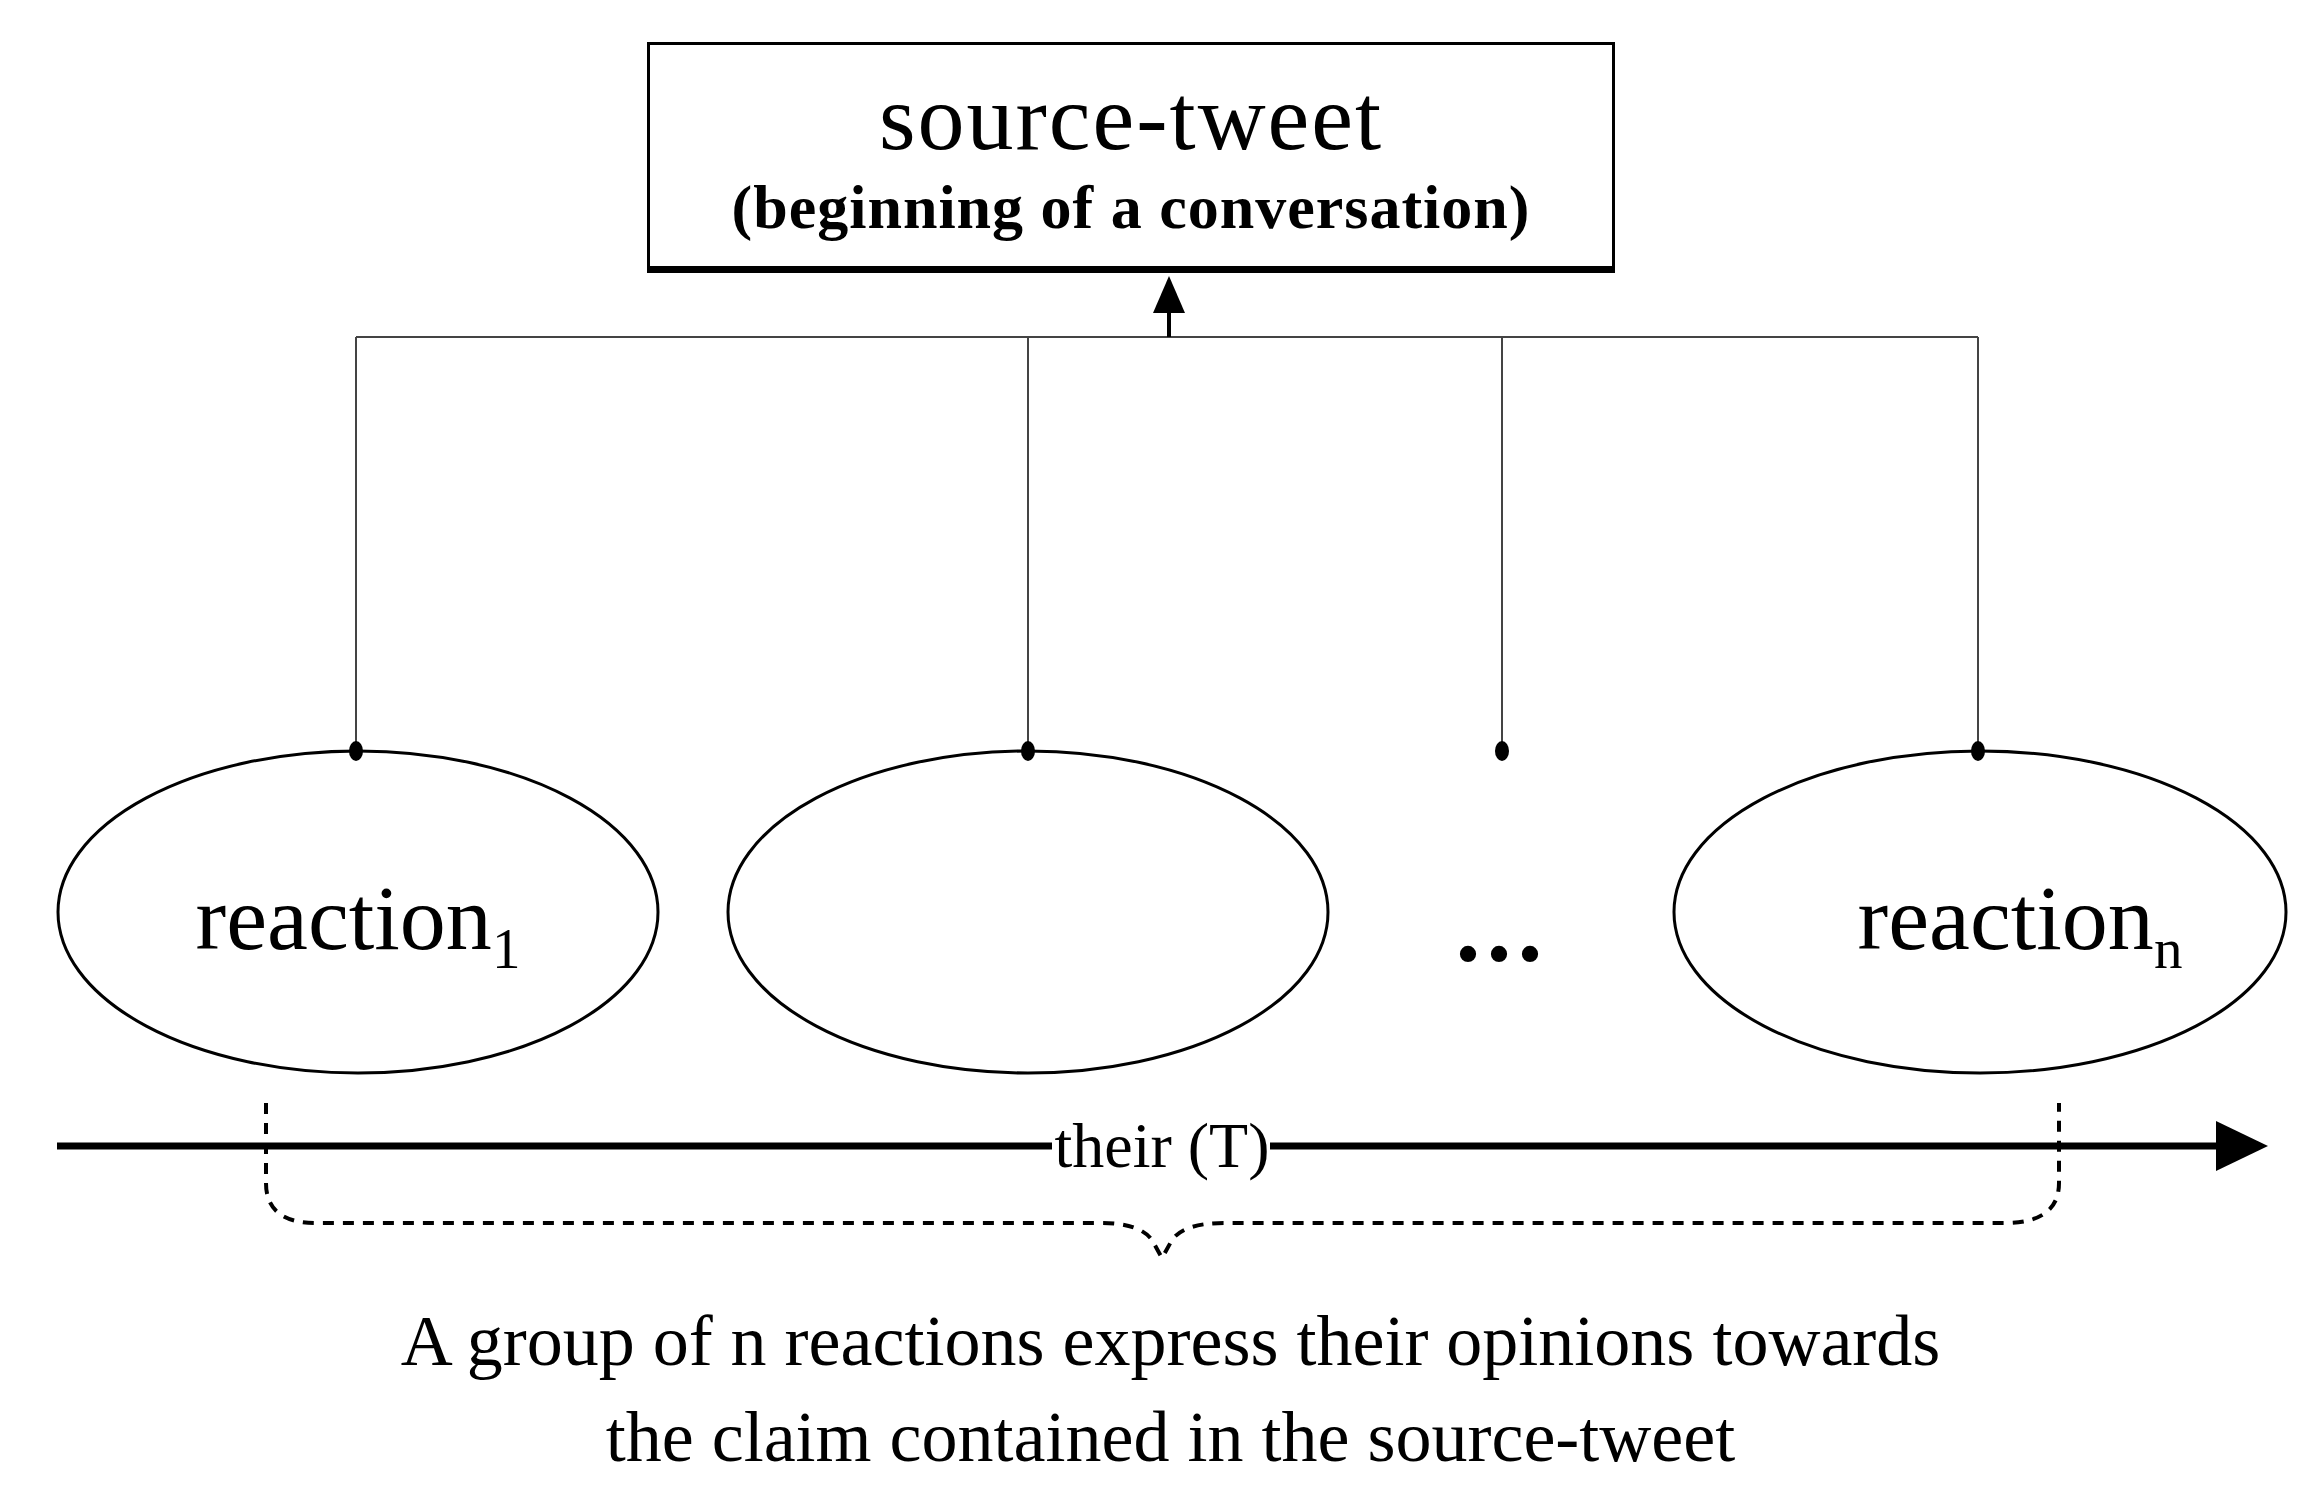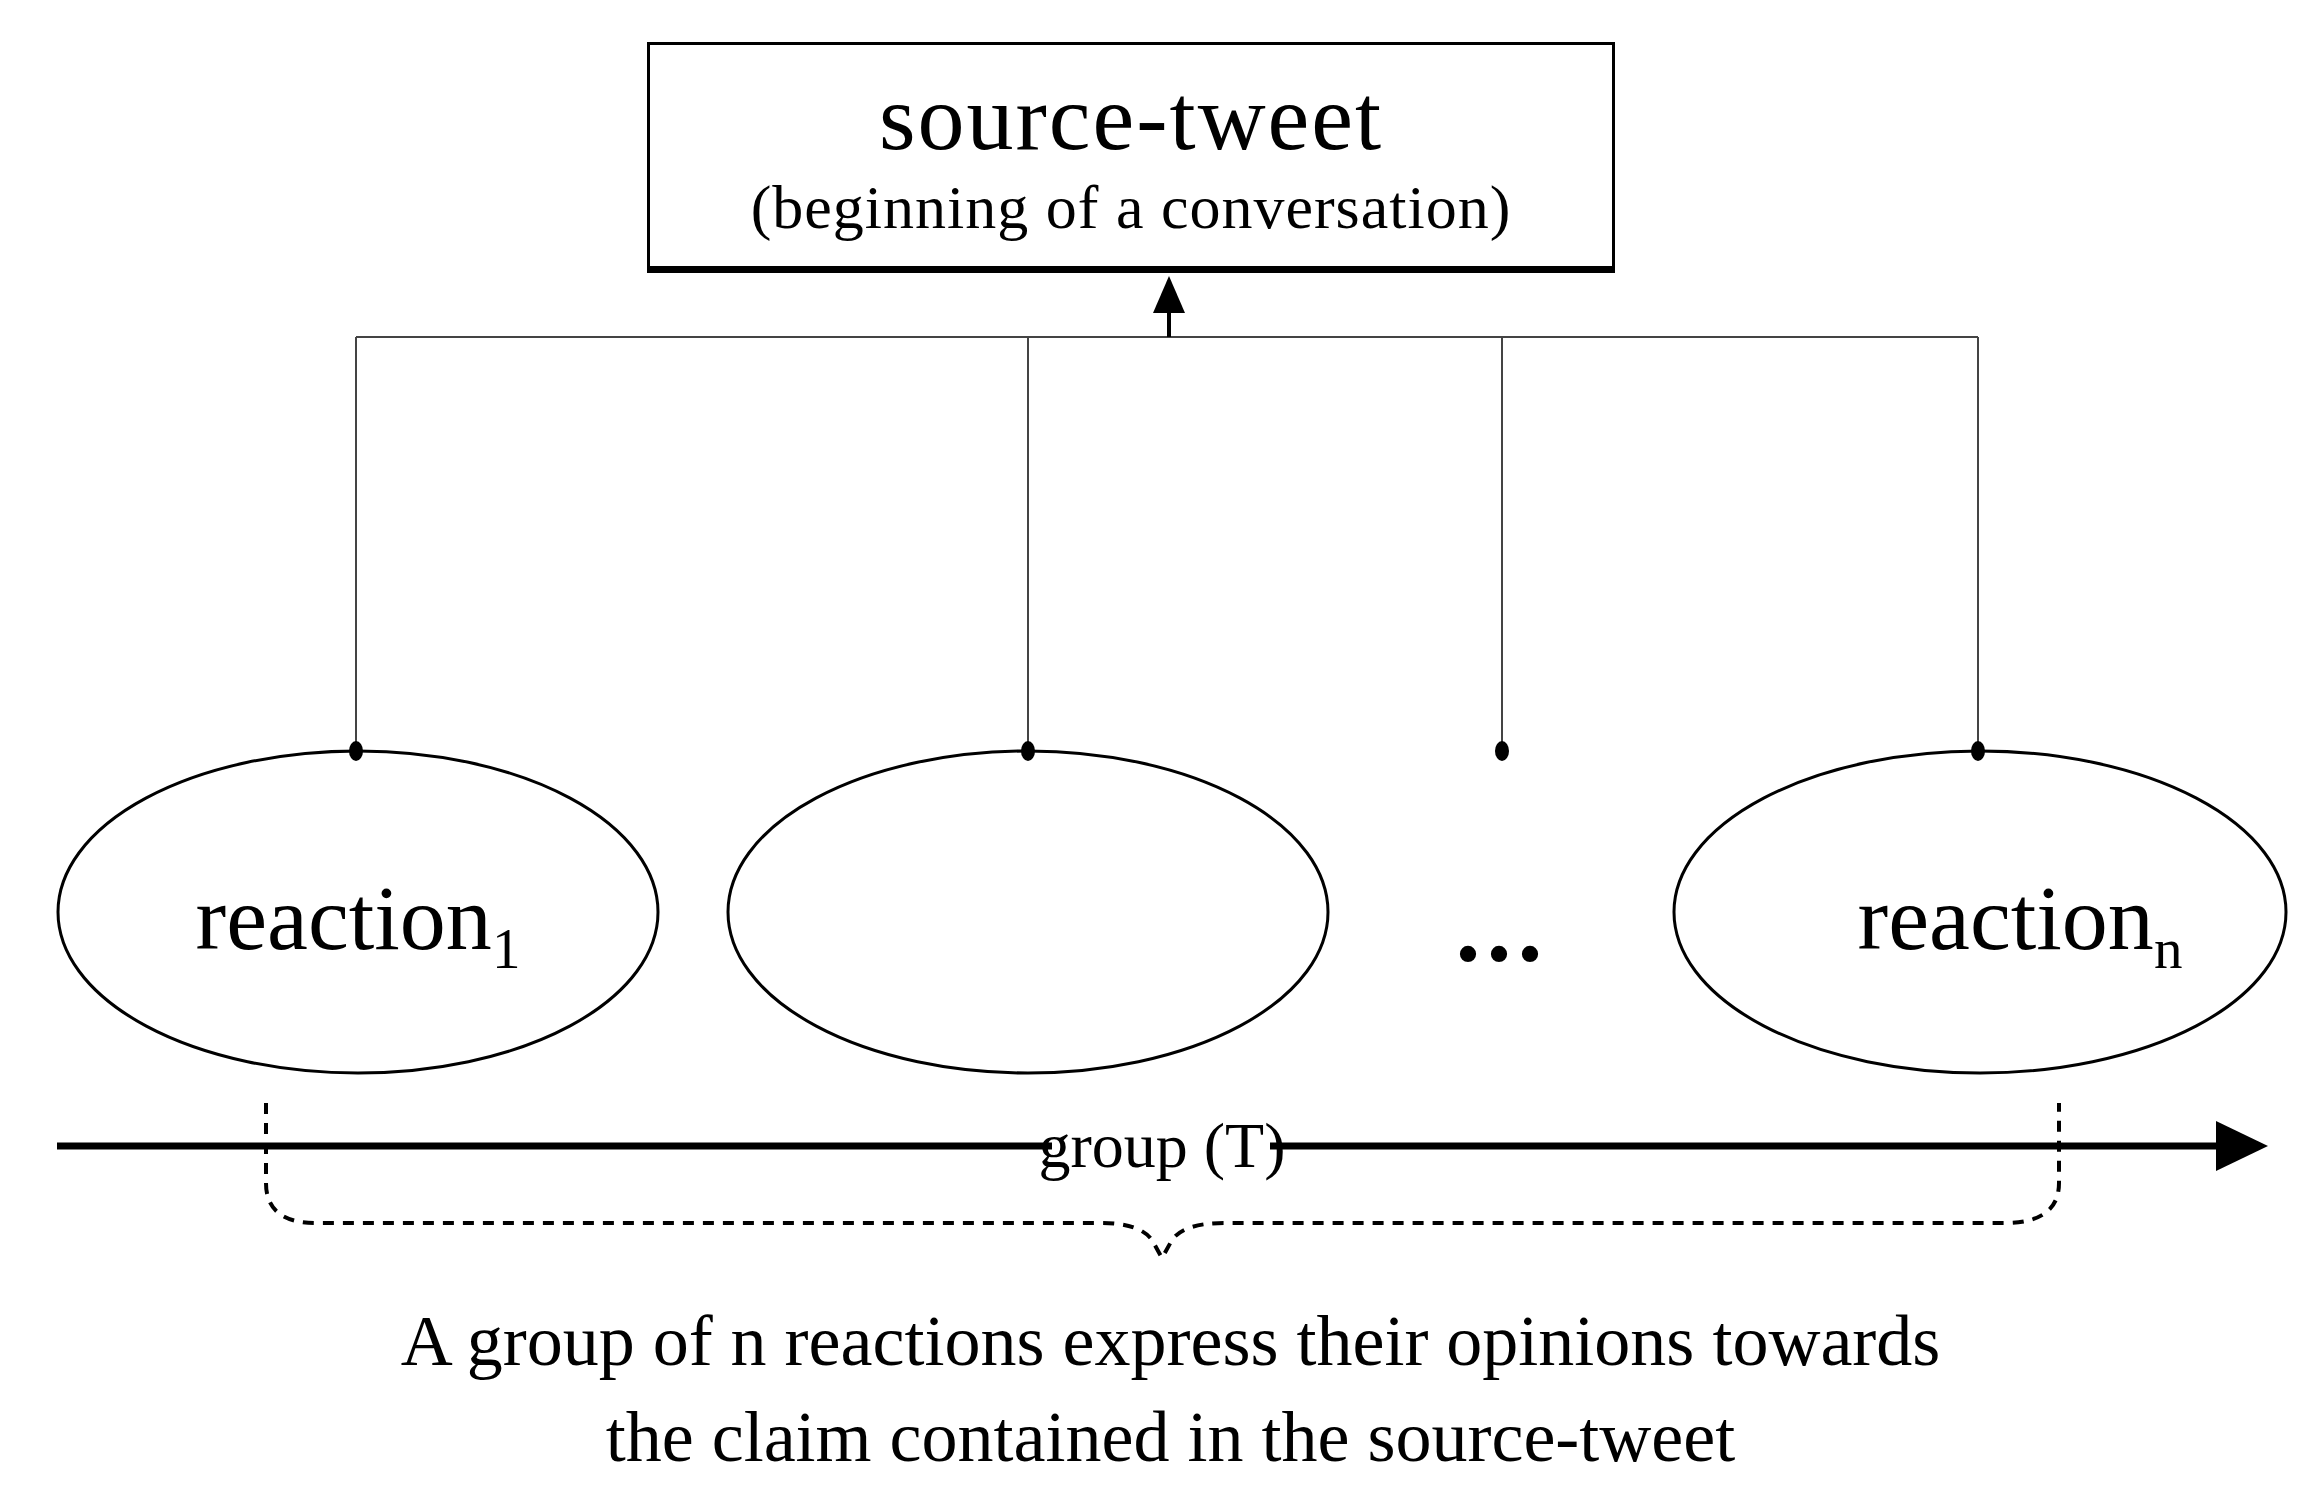--- a/index.html
+++ b/index.html
@@ -15,21 +15,21 @@
 
   .source-box {
     position:absolute; left:647px; top:42px; width:968px; height:231px;
     box-sizing:border-box;
     border:3px solid #000; border-bottom-width:7px;
     background:#fff;
     display:flex; flex-direction:column; align-items:center; justify-content:center;
     text-align:center;
   }
   .box-title   { font-size:94px; line-height:1.02; letter-spacing:2px; }
-  .box-subtitle{ font-size:62px; line-height:1.08; letter-spacing:1px; margin-top:8px; }
+  .box-subtitle{ font-size:62px; line-height:1.08; letter-spacing:1px; margin-top:8px;font-weight:bold; }
 
   .node-label {
     position:absolute; transform:translate(-50%,-50%);
     white-space:nowrap; font-size:92px; line-height:1;
   }
   .node-label sub { font-size:62%; line-height:0; }
 
   .dots-label {
     position:absolute; transform:translate(-50%,-50%);
     font-size:100px; font-weight:bold; letter-spacing:6px; line-height:1;
@@ -85,20 +85,20 @@
 
   <div class="node-label" style="left:358px; top:918px;">
     <span>reaction</span><sub>1</sub>
   </div>
   <div class="node-label" style="left:1980px; top:918px;margin-left:40px;">
     <span>reaction</span><sub>n</sub>
   </div>
 
   <div class="dots-label" style="left:1502px; top:928px;">...</div>
 
-  <div class="time-label" style="left:1162px; top:1146px;">group (T)</div>
+  <div class="time-label" style="left:1162px; top:1146px;">their (T)</div>
 
   <div class="caption">
     <div>A group of n reactions express their opinions towards</div>
     <div>the claim contained in the source-tweet</div>
   </div>
 
 </div>
 
 </body></html>

